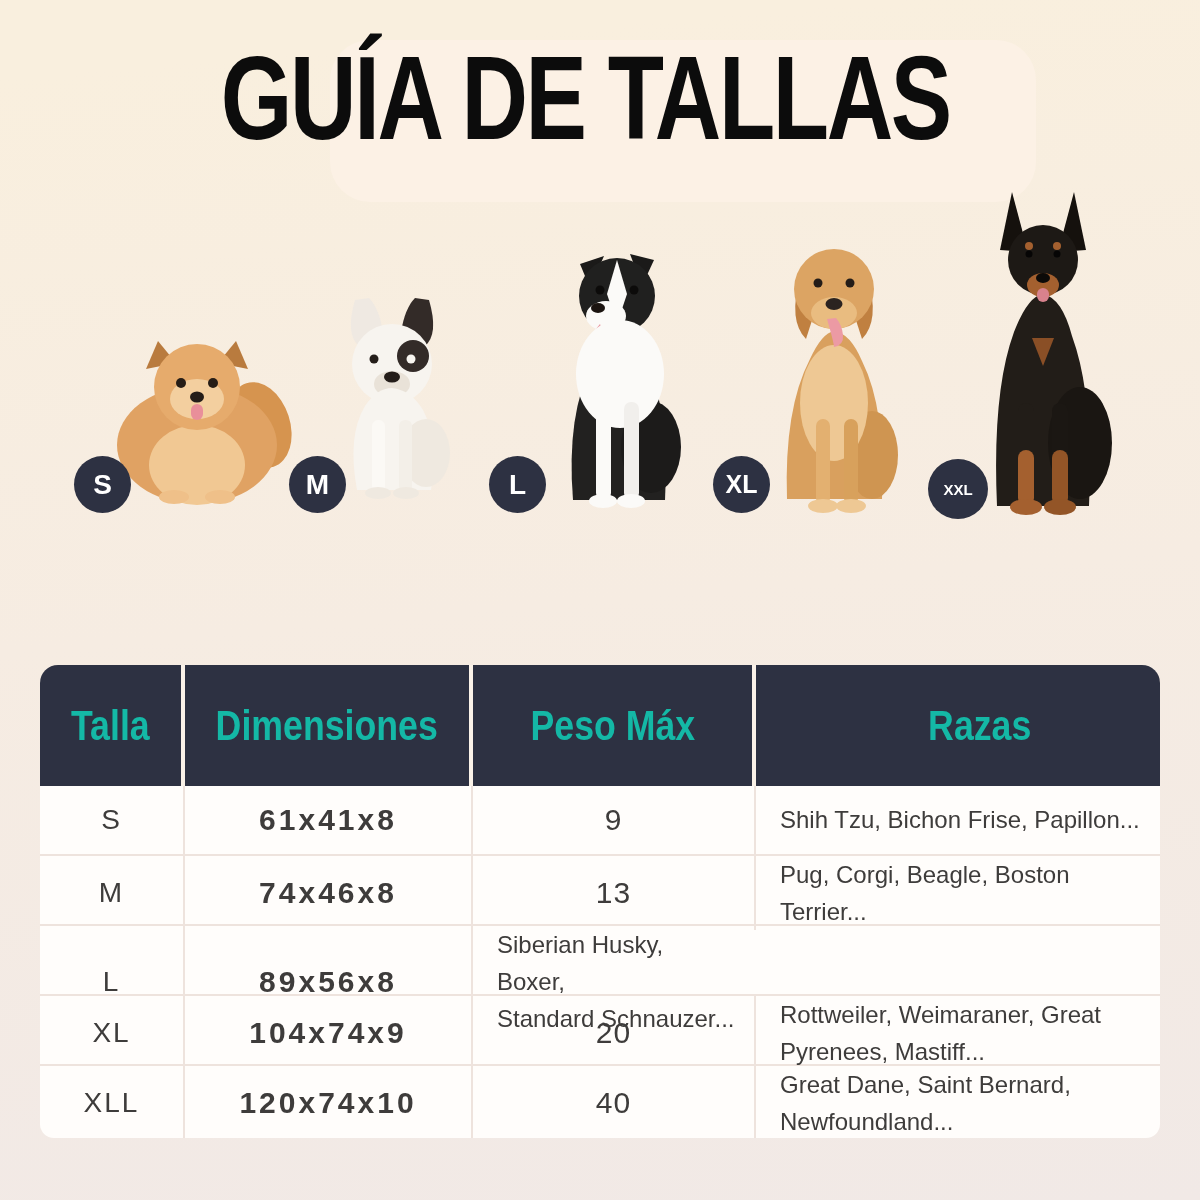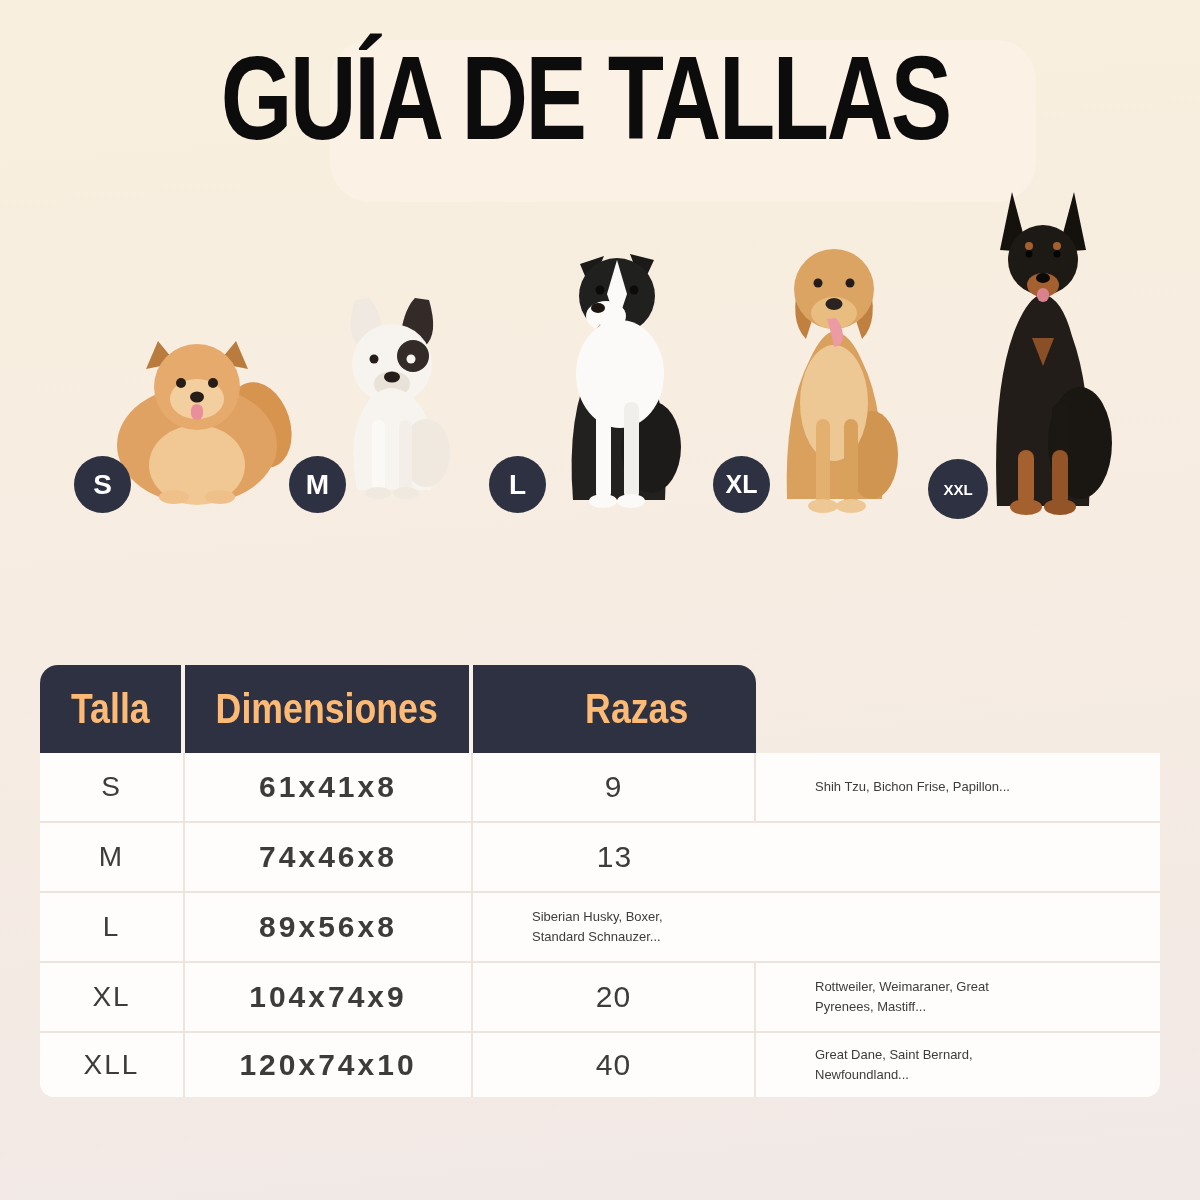--- a/index.html
+++ b/index.html
@@ -73,53 +73,53 @@
     position: absolute;
     left: 40px; top: 665px;
     width: 1120px;
   }
   .t-row {
     display: grid;
     grid-template-columns: 145px 288px 283px 404px;
   }
   .t-head .cell {
     background: #2d3142;
-    color: #fdba74;
-    height: 88px;
+    color: #14b8a6;
+    height: 121px;
     display: flex; align-items: center; justify-content: center;
   }
   .t-head .cell:not(:last-child) { border-right: 4px solid #faf2e8; }
   .t-head .cell:first-child { border-radius: 18px 0 0 0; }
   .t-head .cell:last-child  { border-radius: 0 18px 0 0; padding-left: 44px; }
   .t-head .h-label {
     font-size: 42px;
     font-weight: 800;
     transform: scaleX(0.85);
     white-space: nowrap;
   }
 
   .t-body { background: #fffdfb; border-radius: 0 0 14px 14px; overflow: hidden; }
   .t-body .t-row { border-bottom: 2px solid #eee3dd; }
   .t-body .t-row:last-child { border-bottom: none; }
   .t-body .t-row { height: 70px; }
-  .t-body .t-row:last-child { height: 64px; }
+  .t-body .t-row:last-child { height: 72px; }
   .t-body .cell {
     display: flex; align-items: center; justify-content: center;
     color: #3e3c3b;
   }
   .t-body .cell:not(:last-child) { border-right: 2px solid #eee3dd; }
 
   .c-talla { font-size: 28px; letter-spacing: 2px; }
   .c-dim   { font-size: 30px; letter-spacing: 3px; font-weight: bold; }
   .c-peso  { font-size: 30px; letter-spacing: 1px; }
   .c-razas {
     justify-content: flex-start !important;
-    padding-left: 59px;
+    padding-left: 24px;
     padding-right: 20px;
-    font-size: 13px;
+    font-size: 24px;
     line-height: 1.55;
     white-space: pre-line;
     text-align: left;
   }
 </style>
 </head>
 <body>
 
 <div class="canvas">
 
@@ -242,37 +242,41 @@
   <div class="size-table">
 
     <div class="t-row t-head">
       <div class="cell">
           <span class="h-label">Talla</span>
         </div>
       <div class="cell">
           <span class="h-label">Dimensiones</span>
         </div>
       <div class="cell">
+          <span class="h-label">Peso Máx</span>
+        </div>
+      <div class="cell">
           <span class="h-label">Razas</span>
         </div>
     </div>
 
     <div class="t-body">
 
       <div class="t-row">
         <div class="cell c-talla">S</div>
         <div class="cell c-dim">61x41x8</div>
         <div class="cell c-peso">9</div>
         <div class="cell c-razas">Shih Tzu, Bichon Frise, Papillon...</div>
       </div>
 
       <div class="t-row">
         <div class="cell c-talla">M</div>
         <div class="cell c-dim">74x46x8</div>
         <div class="cell c-peso">13</div>
+        <div class="cell c-razas">Pug, Corgi, Beagle, Boston Terrier...</div>
       </div>
 
       <div class="t-row">
         <div class="cell c-talla">L</div>
         <div class="cell c-dim">89x56x8</div>
         <div class="cell c-razas">Siberian Husky, Boxer,
 Standard Schnauzer...</div>
       </div>
 
       <div class="t-row">

